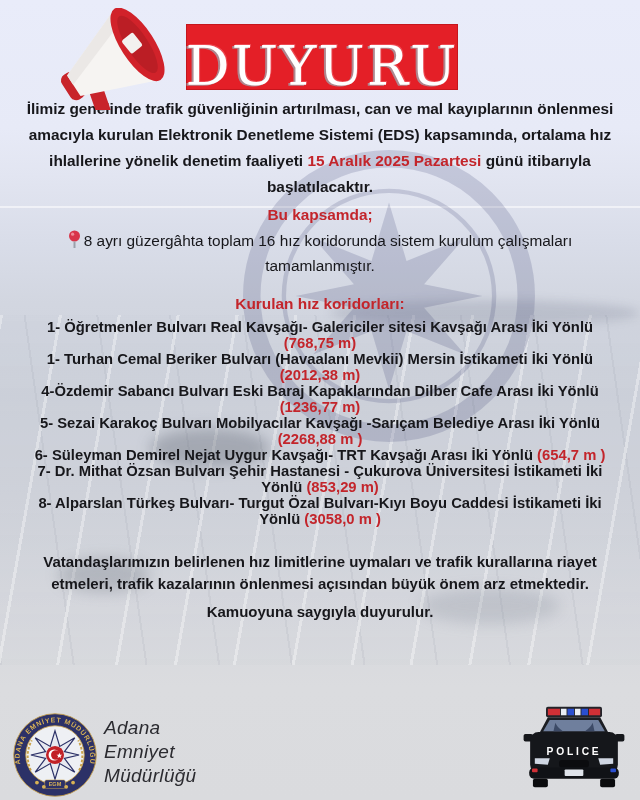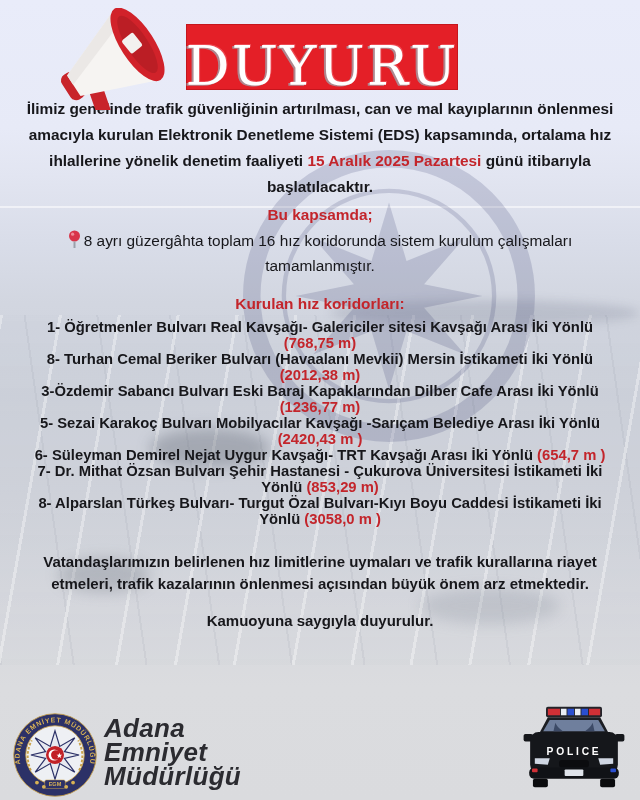--- a/index.html
+++ b/index.html
@@ -30,24 +30,24 @@
     text-shadow:-2px 1px 0 rgba(130,220,230,.55),1px -1px 0 rgba(255,150,160,.35);margin-top:18px;}
   .intro{margin:96px auto 0;width:592px;font-size:15.4px;font-weight:700;line-height:26px;}
   .red{color:#c3252b;}
   .scope-label{margin:4px auto 0;font-size:15.4px;font-weight:700;line-height:22px;color:#c3252b;}
   .scope-text{margin:2px auto 0;width:570px;font-size:15.4px;font-weight:400;line-height:25px;}
   .pin{display:inline-block;vertical-align:-3px;margin-right:3px;}
   .corridor-heading{margin:16px auto 0;font-size:15.4px;font-weight:700;line-height:20px;color:#c3252b;}
   .corridor-list{margin:5px auto 0;width:585px;}
   .corridor{font-size:14.8px;font-weight:700;line-height:16px;}
   .closing{margin:24px auto 0;width:600px;font-size:15px;font-weight:700;line-height:21.5px;}
-  .salute{margin:16px auto;width:600px;font-size:15px;font-weight:700;line-height:21.5px;}
+  .salute{margin:7px auto;width:600px;font-size:15px;font-weight:700;line-height:21.5px;}
   #emblem{position:absolute;left:12px;top:712px;width:86px;height:86px;}
-  #org-name{position:absolute;left:104px;top:716px;text-align:left;font-style:italic;font-weight:700;
-    font-size:26px;line-height:24px;color:#2b2b30;white-space:pre-line;letter-spacing:.3px;}
+  #org-name{position:absolute;left:104px;top:716px;text-align:left;font-style:italic;font-weight:400;
+    font-size:19px;line-height:24px;color:#2b2b30;white-space:pre-line;letter-spacing:.3px;}
   #police-car{position:absolute;left:518px;top:698px;width:112px;height:98px;}
 </style>
 </head>
 <body>
 
 <div id="canvas">
 
   <div class="photo-edge"></div>
   <div class="photo-lines"></div>
   <div class="smudge" id="smudge1"></div>
@@ -85,23 +85,23 @@
     <p class="scope-label">Bu kapsamda;</p>
     <p class="scope-text"><svg class="pin" width="13" height="19" viewBox="0 0 13 19">
           <circle cx="6.5" cy="6" r="5.5" fill="#d8354a"></circle>
           <circle cx="4.6" cy="4.2" r="1.6" fill="#ef8b98"></circle>
           <path d="M6.5,11.5 L6.5,18" stroke="#9aa0ab" stroke-width="2"></path>
         </svg><span>8 ayrı güzergâhta toplam 16 hız koridorunda sistem kurulum çalışmaları tamamlanmıştır.</span></p>
 
     <p class="corridor-heading">Kurulan hız koridorları:</p>
     <div class="corridor-list">
         <div class="corridor"><span>1- Öğretmenler Bulvarı Real Kavşağı- Galericiler sitesi Kavşağı Arası İki Yönlü </span><span class="red">(768,75 m)</span></div>
-        <div class="corridor"><span>8- Turhan Cemal Beriker Bulvarı (Havaalanı Mevkii) Mersin İstikameti İki Yönlü </span><span class="red">(2012,38 m)</span></div>
-        <div class="corridor"><span>3-Özdemir Sabancı Bulvarı Eski Baraj Kapaklarından Dilber Cafe Arası İki Yönlü </span><span class="red">(1236,77 m)</span></div>
-        <div class="corridor"><span>5- Sezai Karakoç Bulvarı Mobilyacılar Kavşağı -Sarıçam Belediye Arası İki Yönlü </span><span class="red">(2420,43 m )</span></div>
+        <div class="corridor"><span>1- Turhan Cemal Beriker Bulvarı (Havaalanı Mevkii) Mersin İstikameti İki Yönlü </span><span class="red">(2012,38 m)</span></div>
+        <div class="corridor"><span>4-Özdemir Sabancı Bulvarı Eski Baraj Kapaklarından Dilber Cafe Arası İki Yönlü </span><span class="red">(1236,77 m)</span></div>
+        <div class="corridor"><span>5- Sezai Karakoç Bulvarı Mobilyacılar Kavşağı -Sarıçam Belediye Arası İki Yönlü </span><span class="red">(2268,88 m )</span></div>
         <div class="corridor"><span>6- Süleyman Demirel Nejat Uygur Kavşağı- TRT Kavşağı Arası İki Yönlü </span><span class="red">(654,7 m )</span></div>
         <div class="corridor"><span>7- Dr. Mithat Özsan Bulvarı Şehir Hastanesi - Çukurova Üniversitesi İstikameti İki Yönlü </span><span class="red">(853,29 m)</span></div>
         <div class="corridor"><span>8- Alparslan Türkeş Bulvarı- Turgut Özal Bulvarı-Kıyı Boyu Caddesi İstikameti İki Yönlü </span><span class="red">(3058,0 m )</span></div>
       </div>
 
     <p class="closing">Vatandaşlarımızın belirlenen hız limitlerine uymaları ve trafik kurallarına riayet etmeleri, trafik kazalarının önlenmesi açısından büyük önem arz etmektedir.</p>
     <p class="salute">Kamuoyuna saygıyla duyurulur.</p>
 
     <svg id="emblem" viewBox="0 0 100 100">
       <circle cx="50" cy="50" r="48" fill="#2c3167" stroke="#c9a24a" stroke-width="1"></circle>

